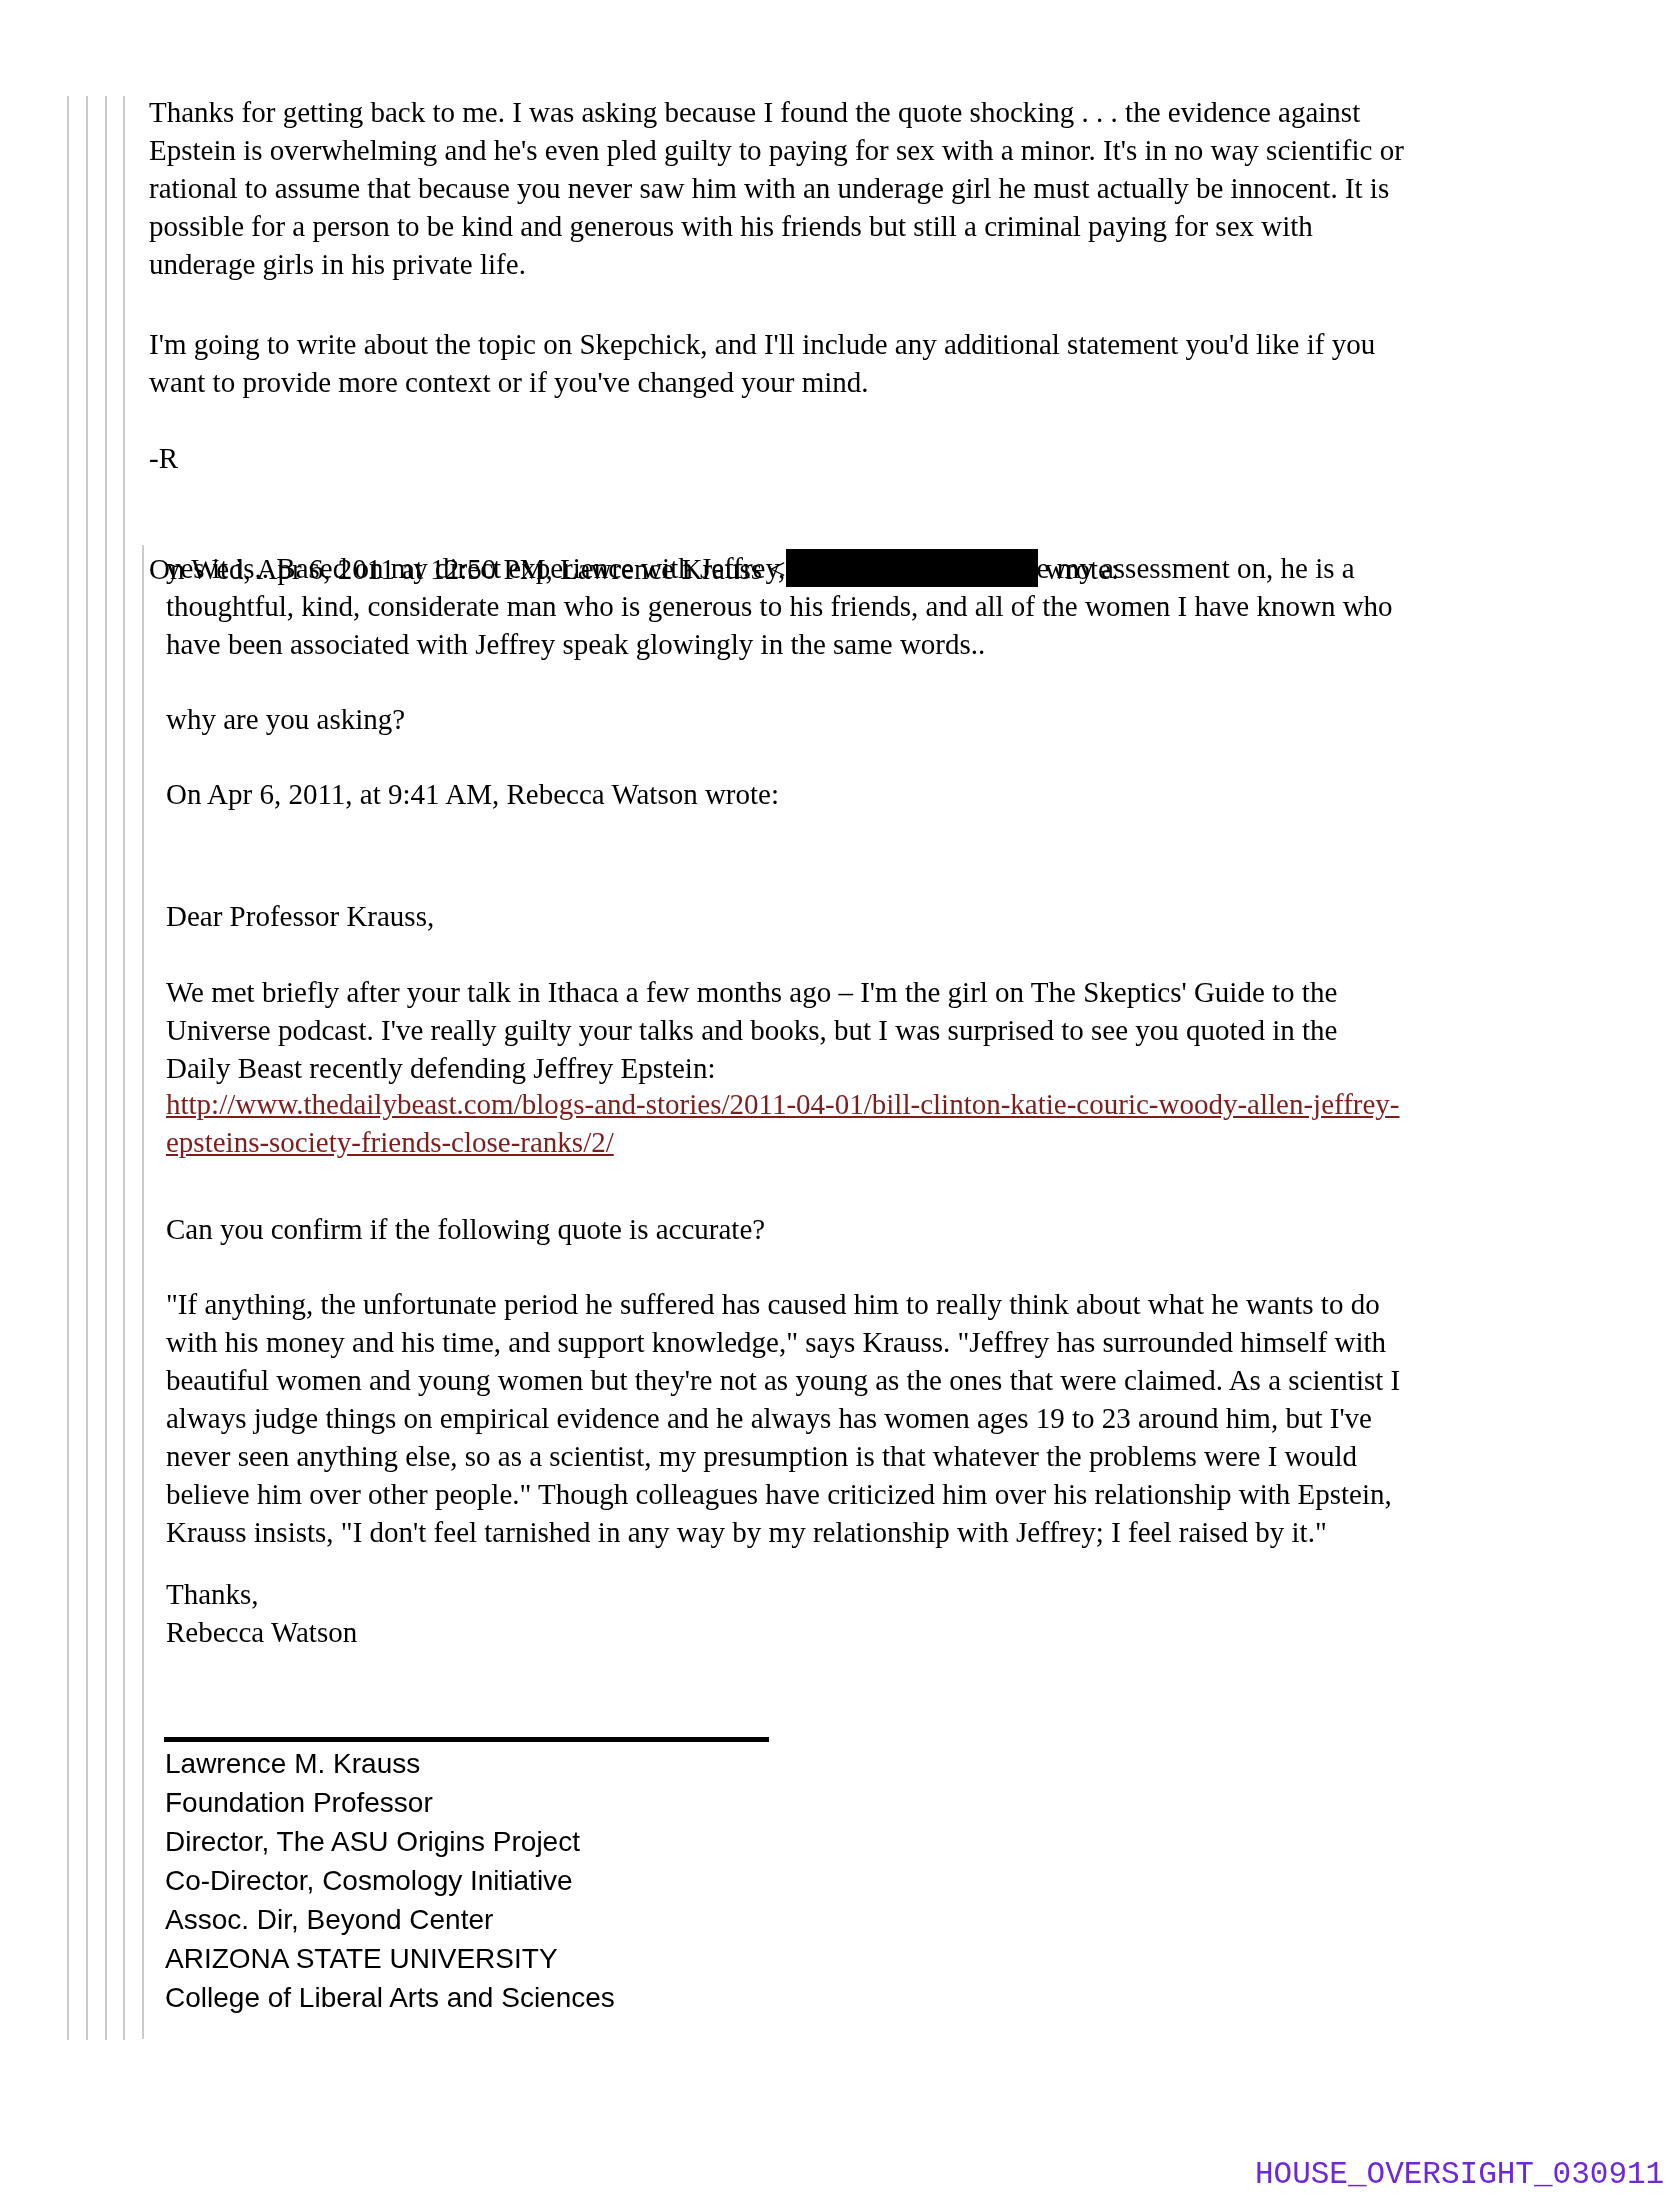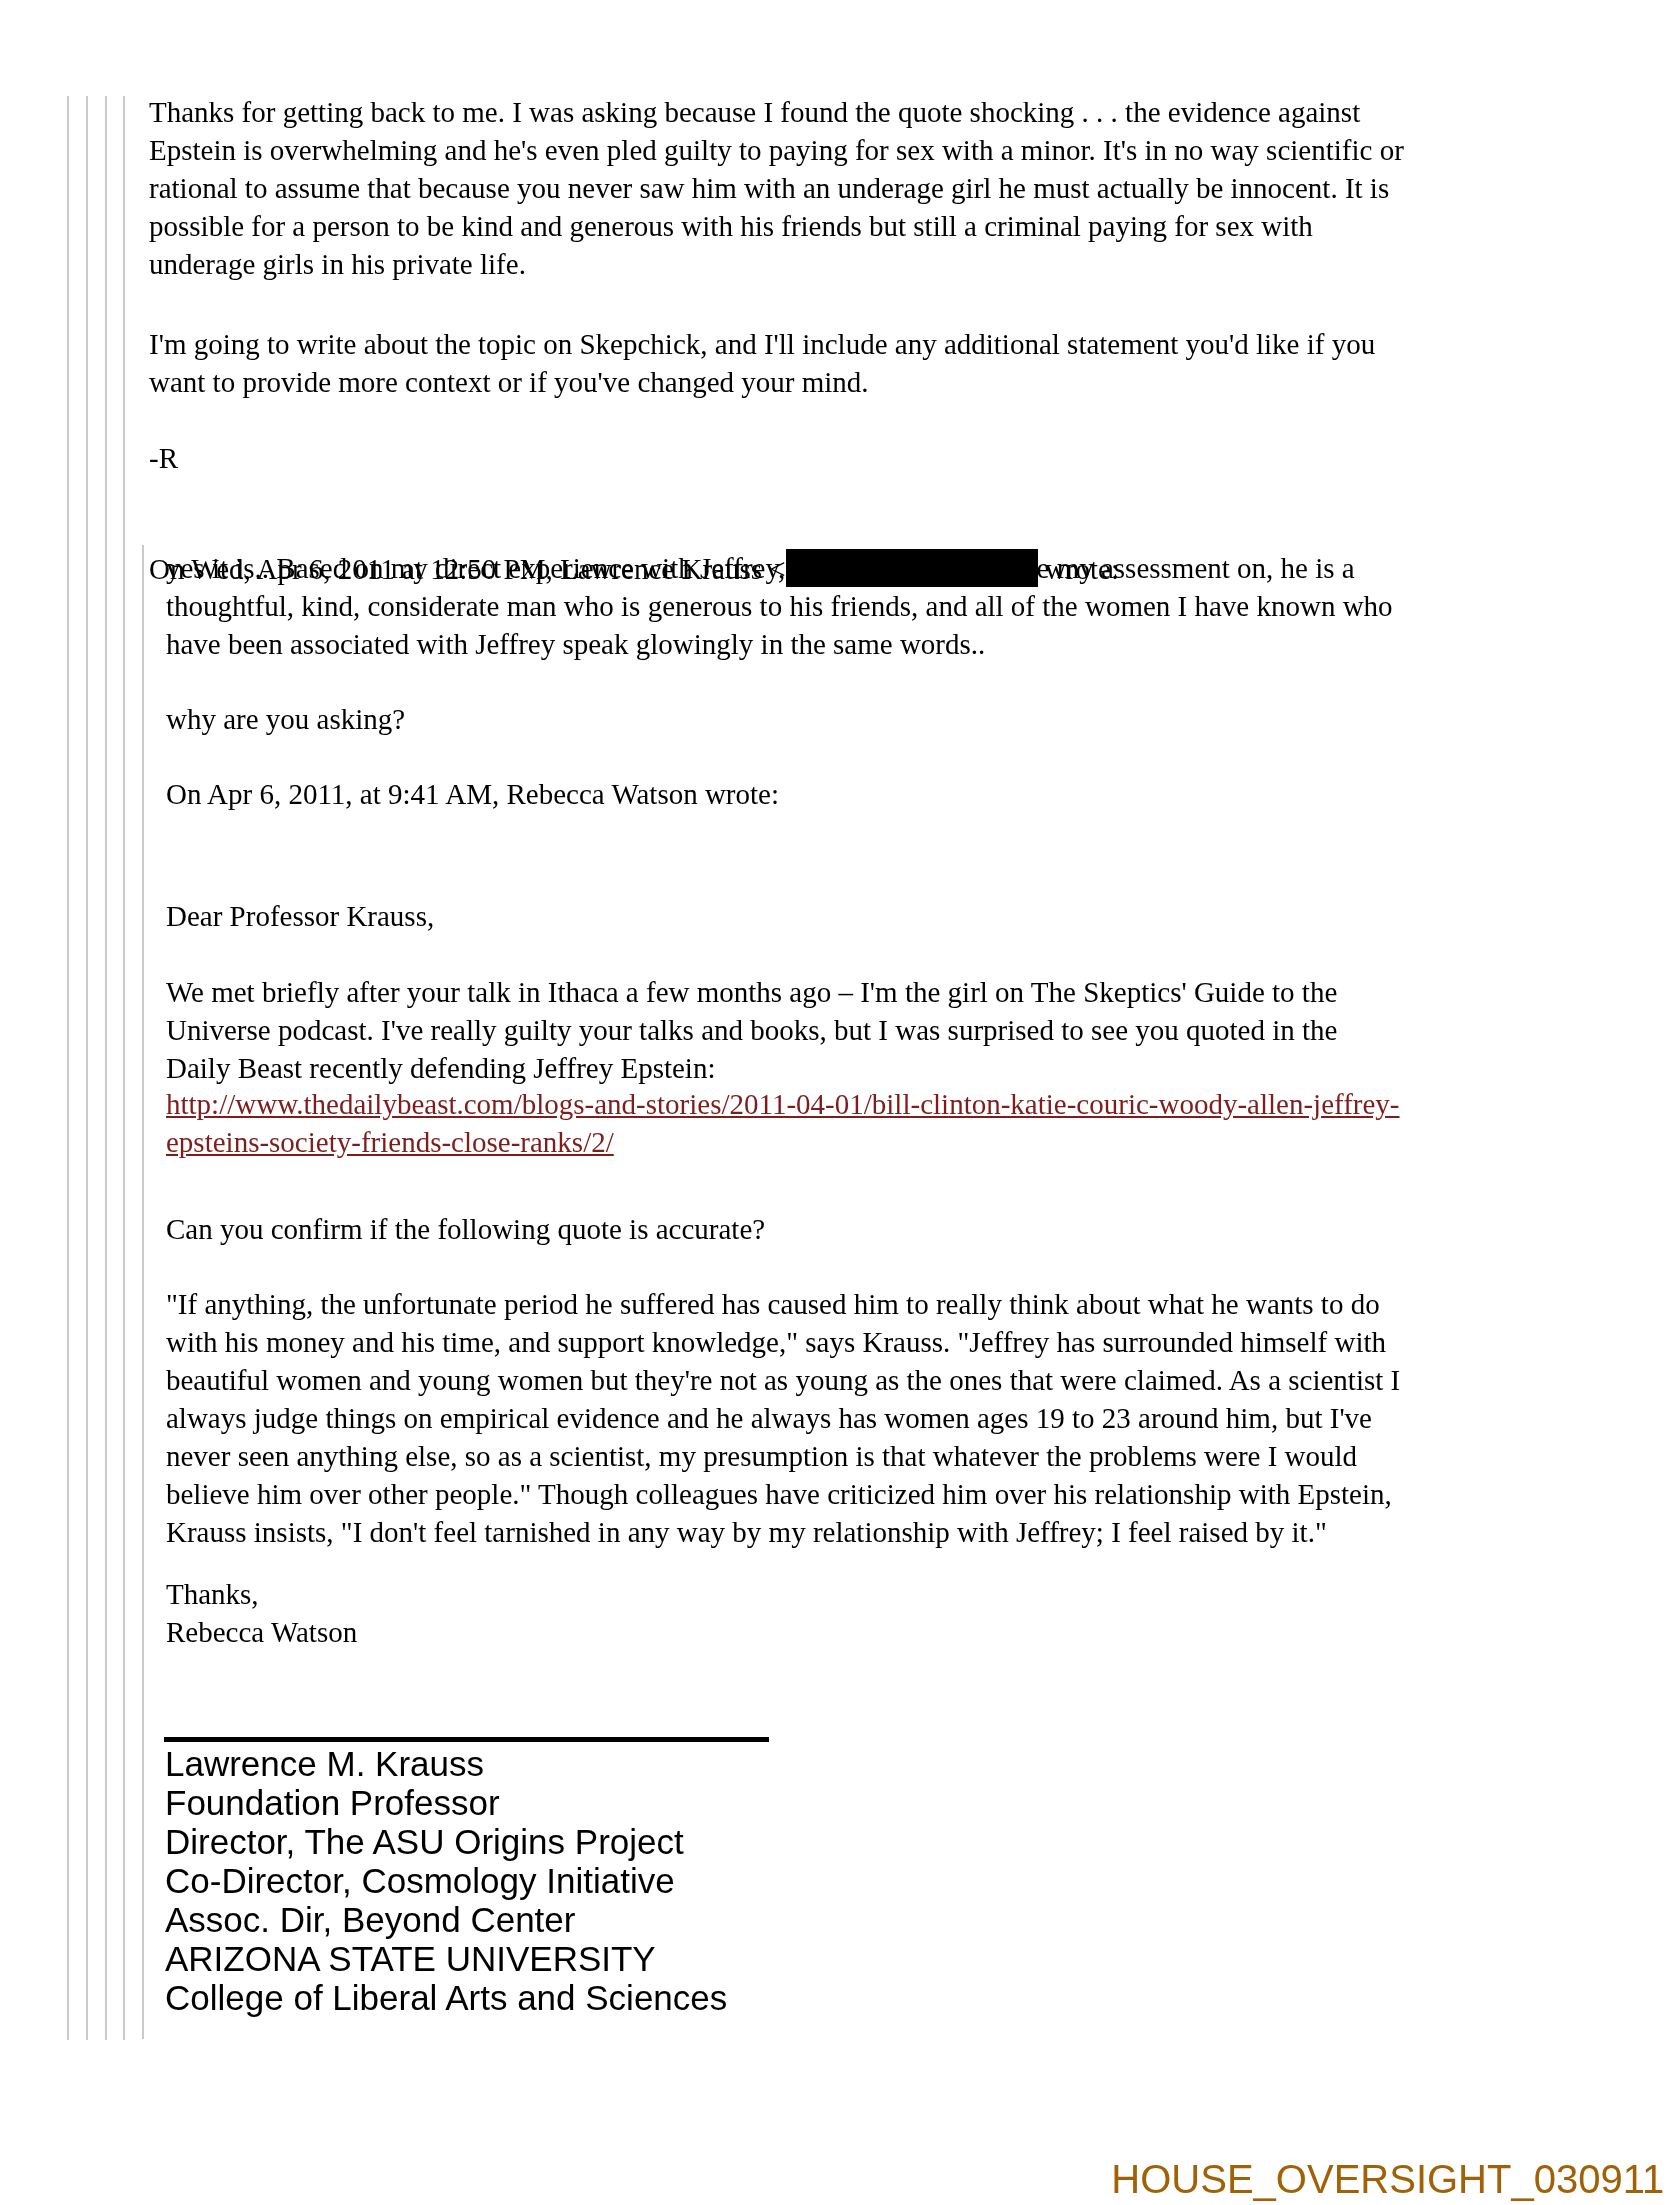--- a/index.html
+++ b/index.html
@@ -45,30 +45,31 @@
     position:absolute;
     left:164px;
     top:1737px;
     width:605px;
     height:5.2px;
     background:#000000;
   }
   .signature {
     left:165px;
     top:1744px;
-    font-size:35px;
+    font-size:28px;
     line-height:39px;
   }
   .footer {
     position:absolute;
     right:11.8px;
     top:2157px;
-    font-size:40px;
-    color:#a16207;
+    font-size:31px;
+    color:#6d28d9;
     white-space:nowrap;
+    font-family:Liberation Mono, monospace;
   }
 </style>
 </head>
 <body>
 
 <div class="page">
 
   <div class="qbar" style="left:67px; top:96px;  height:1944px;"></div>
   <div class="qbar" style="left:86px; top:96px;  height:1944px;"></div>
   <div class="qbar" style="left:105px; top:96px;  height:1944px;"></div>

